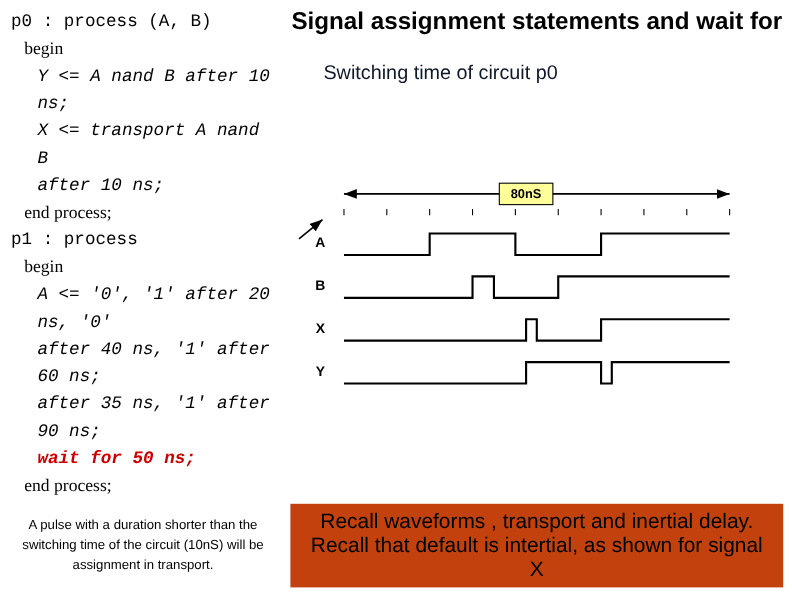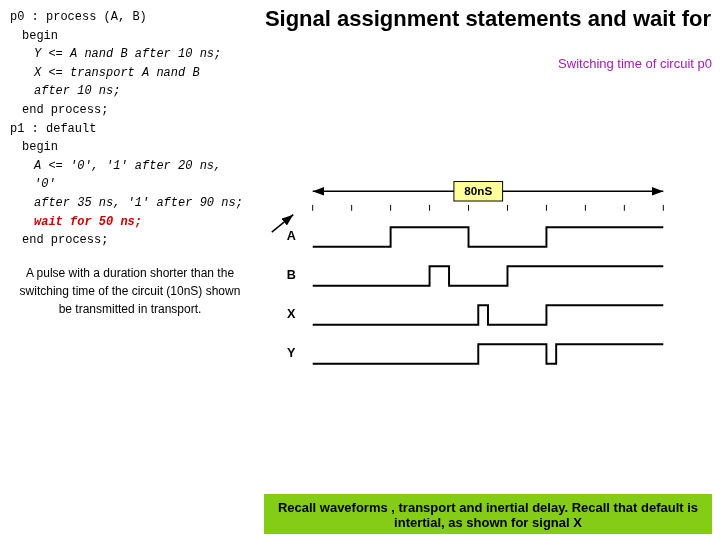--- a/index.html
+++ b/index.html
@@ -16,26 +16,26 @@
     
     .left-panel {
       width: 260px;
       padding: 8px 10px;
       background: #fff;
       flex-shrink: 0;
     }
 
     .code-block {
       font-family: "Courier New", monospace;
-      font-size: 12px;
+      font-size: 16px;
       line-height: 1.55;
       color: #000;
     }
 
-    .code-block .indent1 { padding-left: 12px; }
+    .code-block .indent1 { padding-left: 12px; font-family: Liberation Serif, serif; }
     .code-block .indent2 { padding-left: 24px; font-style: italic; }
     .code-block .highlight-red { color: #cc0000; font-weight: bold; }
 
     .pulse-text {
       margin-top: 14px;
       font-size: 12px;
       color: #000;
       text-align: center;
       line-height: 1.5;
       padding: 0 6px;
@@ -55,68 +55,68 @@
       margin-bottom: 6px;
     }
     .title-area h1 {
       font-size: 22px;
       font-weight: bold;
       color: #000;
       line-height: 1.25;
     }
 
     .switching-label {
-      font-size: 13px;
-      color: #a21caf;
-      text-align: right;
+      font-size: 18px;
+      color: #0f172a;
+      text-align: left;
       margin-bottom: 4px;
       margin-left: 30px;
     }
 
     
     .waveform-container {
       flex: 1;
       position: relative;
       margin-top: 2px;
     }
 
     .waveform-svg {
       width: 100%;
       height: 100%;
     }
 
     
     .bottom-text {
-      font-size: 13px;
+      font-size: 19px;
       color: #000;
       text-align: center;
       padding: 6px 10px 4px 10px;
-      background: #84cc16;
-      font-weight: bold;
+      background: #c2410c;
     }
   </style>
 </head>
 <body>
 
 <div class="left-panel">
   <div class="code-block">
     <div>p0 : process (A, B)</div>
     <div class="indent1">begin</div>
     <div class="indent2">Y &lt;= A nand B after 10 ns;</div>
     <div class="indent2">X &lt;= transport A nand B</div>
     <div class="indent2">after 10 ns;</div>
     <div class="indent1">end process;</div>
-    <div>p1 : default</div>
+    <div>p1 : process</div>
     <div class="indent1">begin</div>
     <div class="indent2">A &lt;= '0', '1' after 20 ns, '0'</div>
+    <div class="indent2">after 40 ns, '1' after 60 ns;</div>
     <div class="indent2">after 35 ns, '1' after 90 ns;</div>
     <div class="indent2 highlight-red">wait for 50 ns;</div>
     <div class="indent1">end process;</div>
   </div>
-  <div class="pulse-text">A pulse with a duration shorter than the switching time of the circuit (10nS) shown be transmitted in transport.</div>
+  <div class="pulse-text">A pulse with a duration shorter than the switching time of the circuit (10nS) will be assignment in transport.</div>
 </div>
 
 <div class="right-panel">
   <div class="title-area">
     <h1>Signal assignment statements and wait for</h1>
   </div>
   <div class="switching-label">Switching time of circuit p0</div>
 
   <div class="waveform-container">
     <svg class="waveform-svg" viewBox="0 0 460 230">

